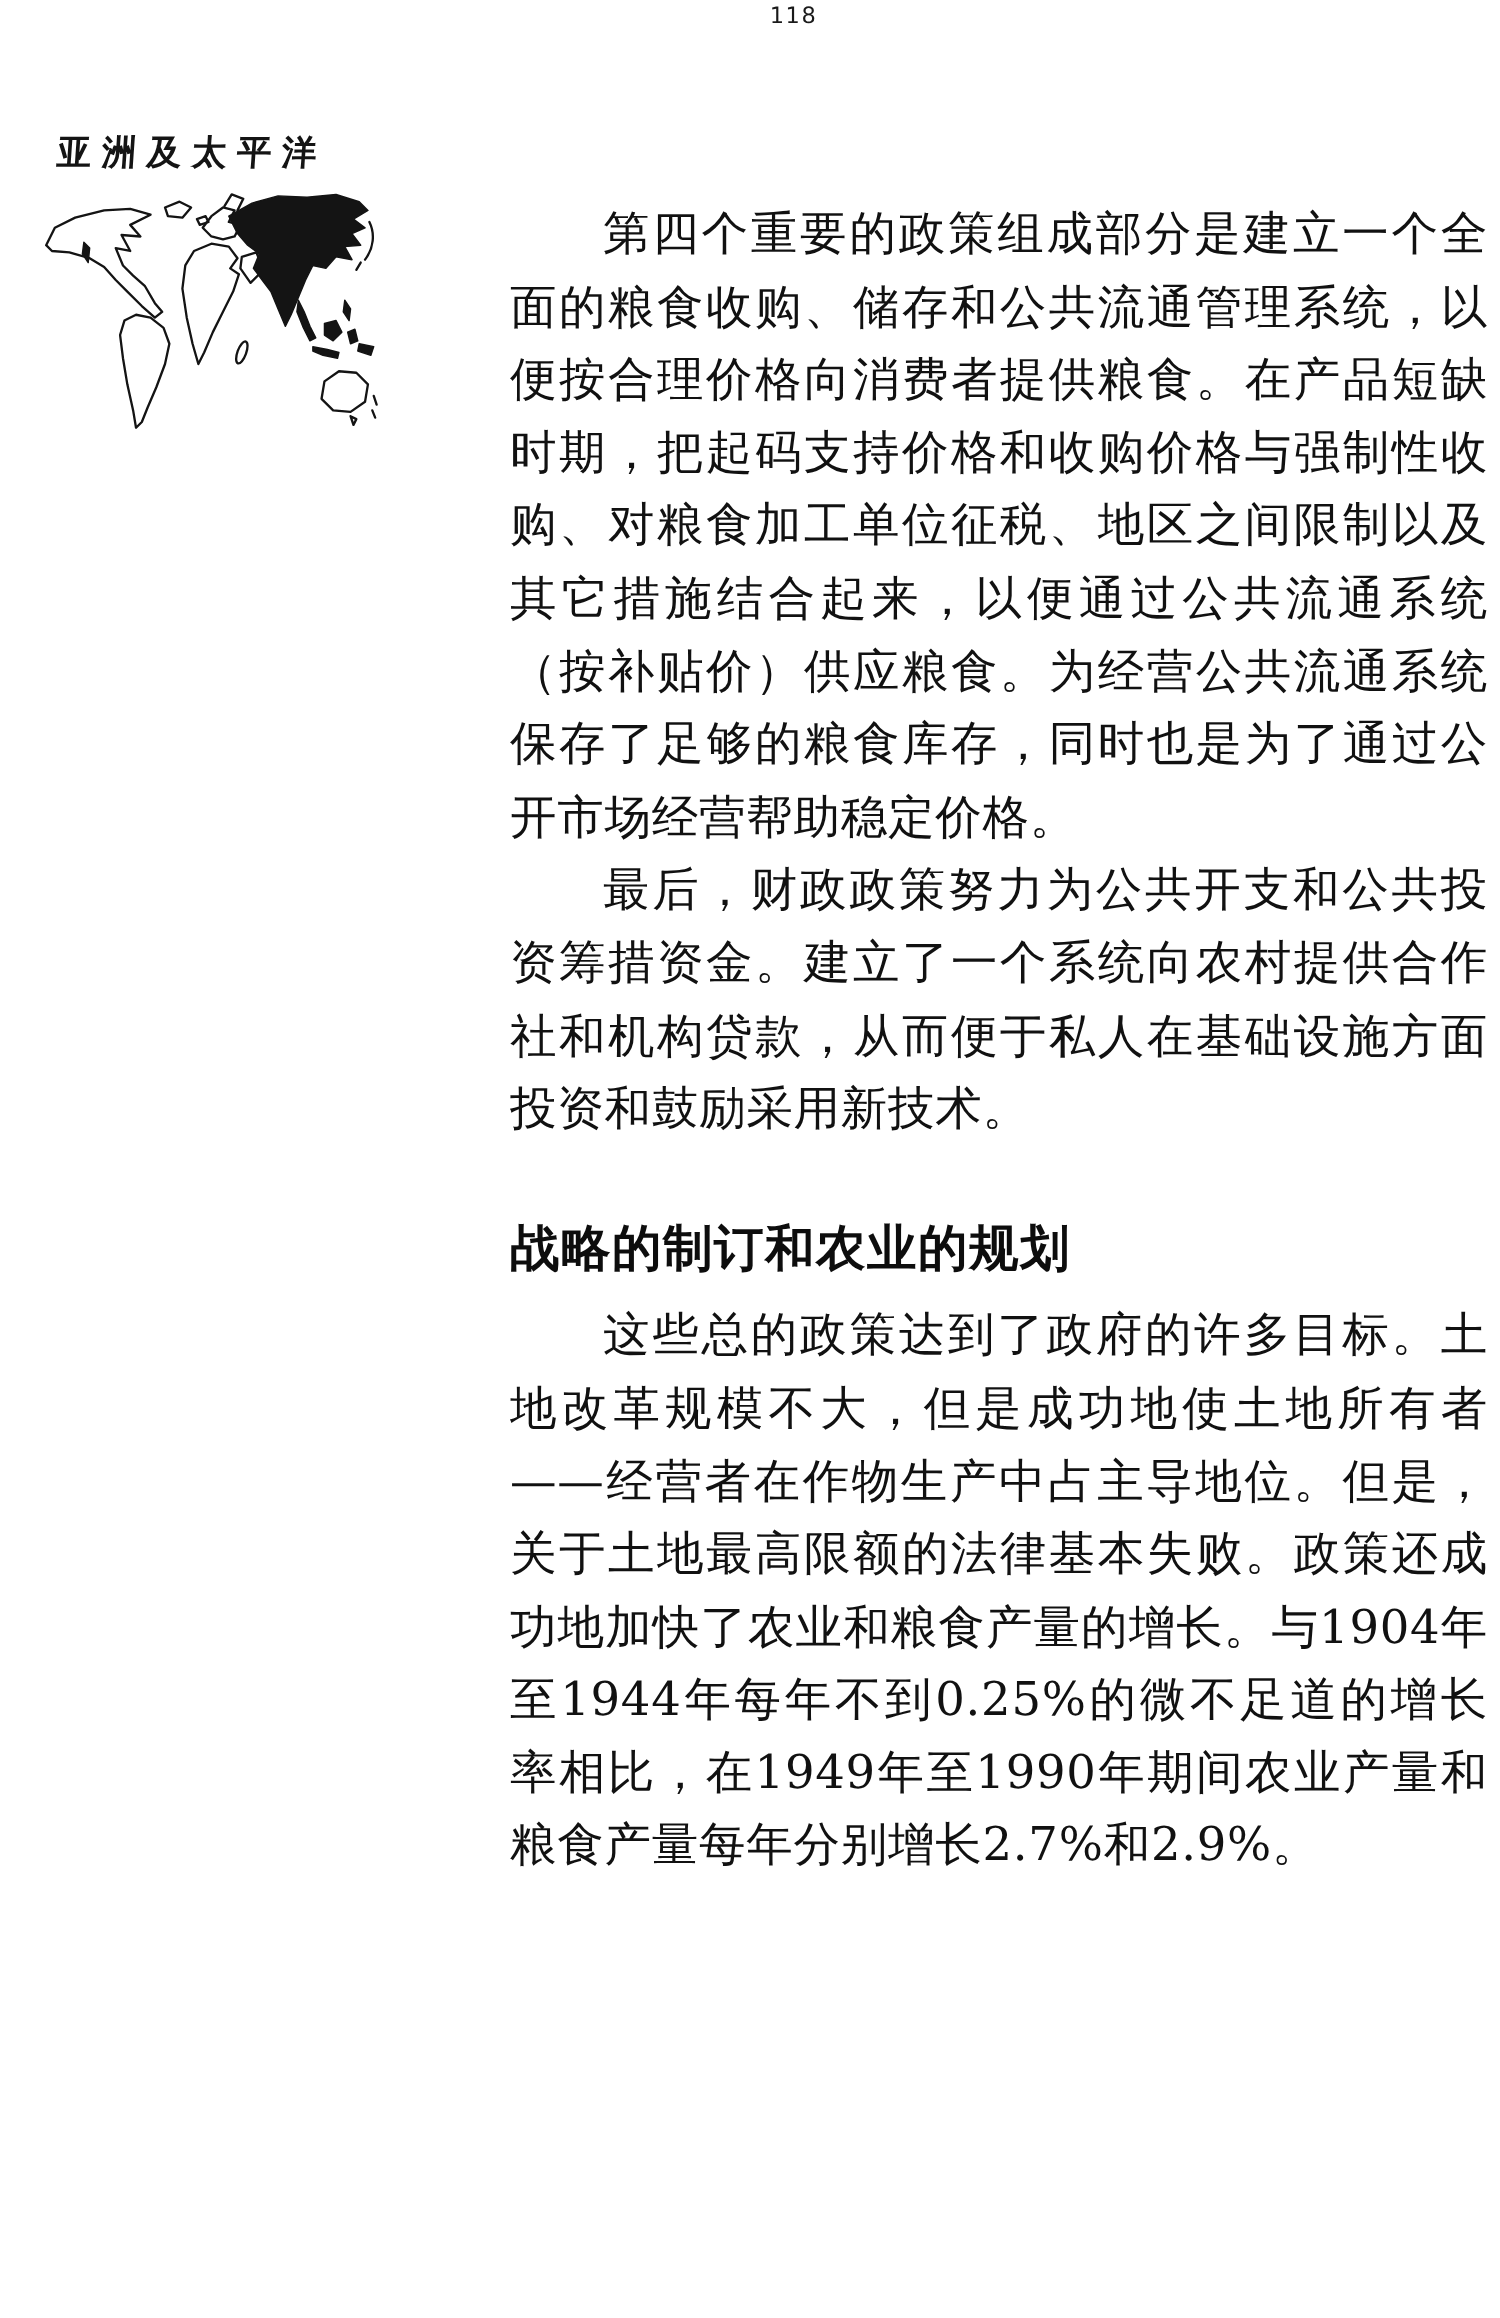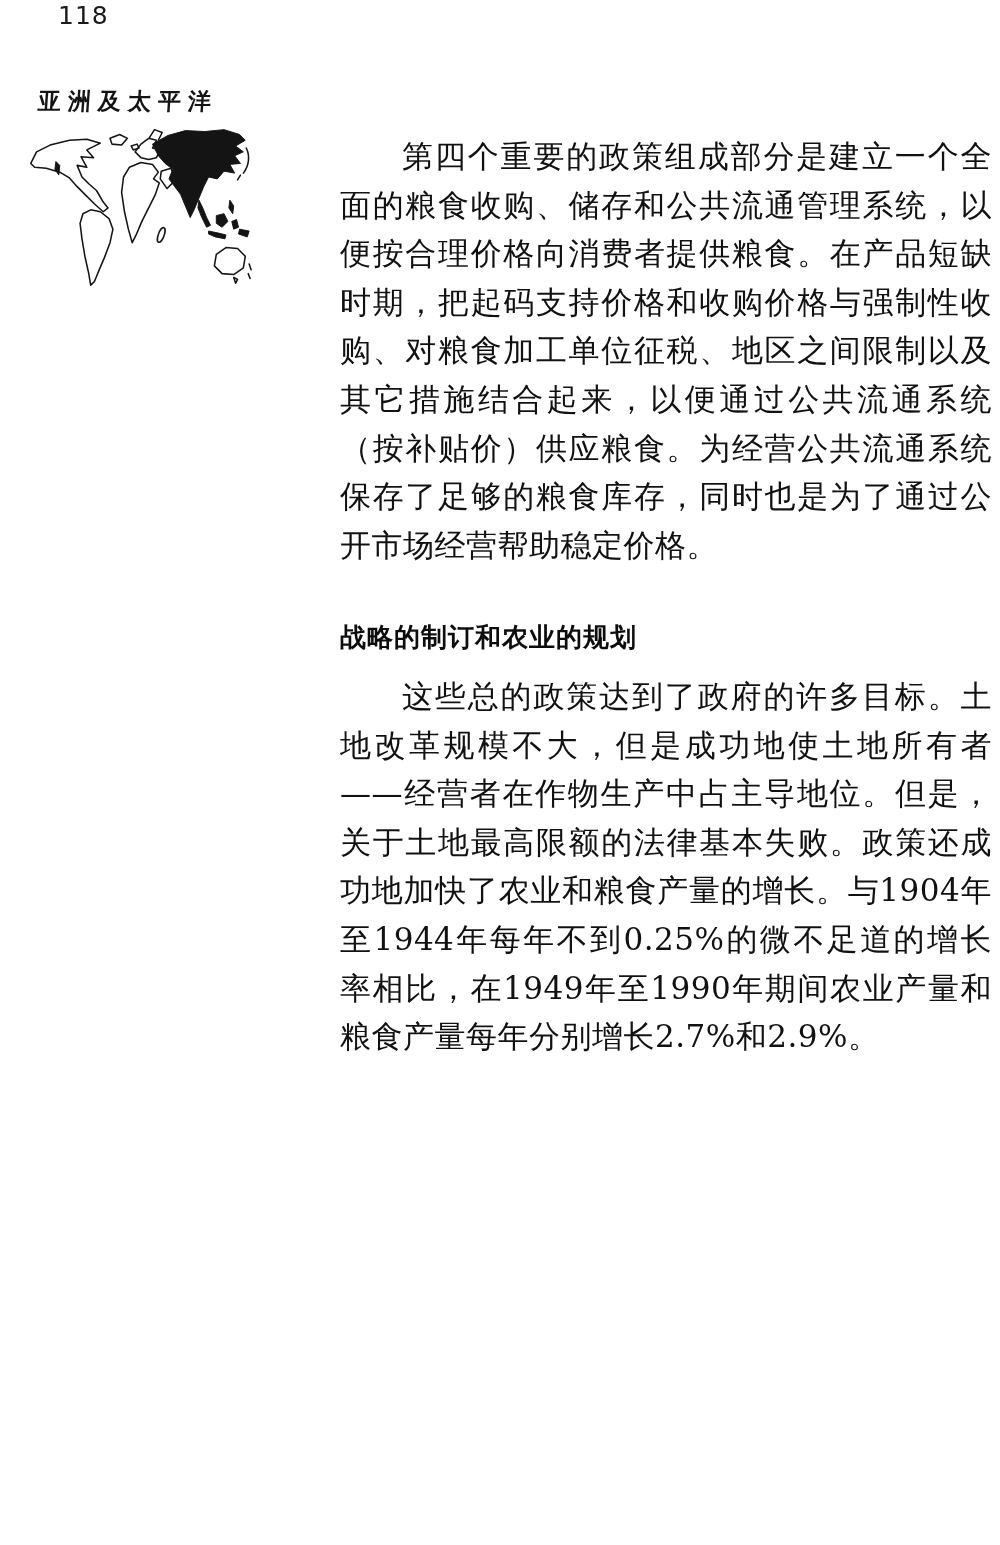--- a/index.html
+++ b/index.html
@@ -14,24 +14,24 @@
     background: #ffffff;
     overflow: hidden;
     font-family: "DejaVu Serif", serif;
     color: #141414;
   }
   .page-number {
     position: absolute;
     top: 1px;
     left: 0;
     width: 1000px;
-    text-align: left;
+    text-align: center;
     text-indent: 58px;
     font-family: "DejaVu Sans", sans-serif;
-    font-size: 25px;
+    font-size: 15px;
     letter-spacing: 1px;
     color: #1a1a1a;
   }
   .map-block {
     position: absolute;
     left: 22px;
     top: 86px;
     width: 238px;
   }
   .map-caption {
@@ -65,21 +65,21 @@
     line-height: 48.6px;
     text-indent: 2em;
     text-align: justify;
     text-justify: inter-character;
     text-align-last: left;
     letter-spacing: 0.5px;
     color: #111111;
   }
   .section-heading {
     margin: 44px 0 10px 0;
-    font-size: 26px;
+    font-size: 33px;
     line-height: 48.6px;
     font-weight: bold;
     letter-spacing: 1px;
     color: #0d0d0d;
     font-family: "DejaVu Sans", sans-serif;
   }
 </style>
 </head>
 <body>
 
@@ -131,17 +131,18 @@
 
         <path d="M212,106 L217,104 L219,112 L214,114 Z"></path>
 
         <path d="M220,114 L230,116 L228,122 L219,119 Z"></path>
       </g>
     </svg>
   </div>
 
   <div class="body-col">
     <p>第四个重要的政策组成部分是建立一个全面的粮食收购、储存和公共流通管理系统，以便按合理价格向消费者提供粮食。在产品短缺时期，把起码支持价格和收购价格与强制性收购、对粮食加工单位征税、地区之间限制以及其它措施结合起来，以便通过公共流通系统（按补贴价）供应粮食。为经营公共流通系统保存了足够的粮食库存，同时也是为了通过公开市场经营帮助稳定价格。</p>
+    <p>最后，财政政策努力为公共开支和公共投资筹措资金。建立了一个系统向农村提供合作社和机构贷款，从而便于私人在基础设施方面投资和鼓励采用新技术。</p>
     <h2 class="section-heading">战略的制订和农业的规划</h2>
     <p>这些总的政策达到了政府的许多目标。土地改革规模不大，但是成功地使土地所有者——经营者在作物生产中占主导地位。但是，关于土地最高限额的法律基本失败。政策还成功地加快了农业和粮食产量的增长。与1904年至1944年每年不到0.25%的微不足道的增长率相比，在1949年至1990年期间农业产量和粮食产量每年分别增长2.7%和2.9%。</p>
   </div>
 
 </div>
 
 </body></html>

